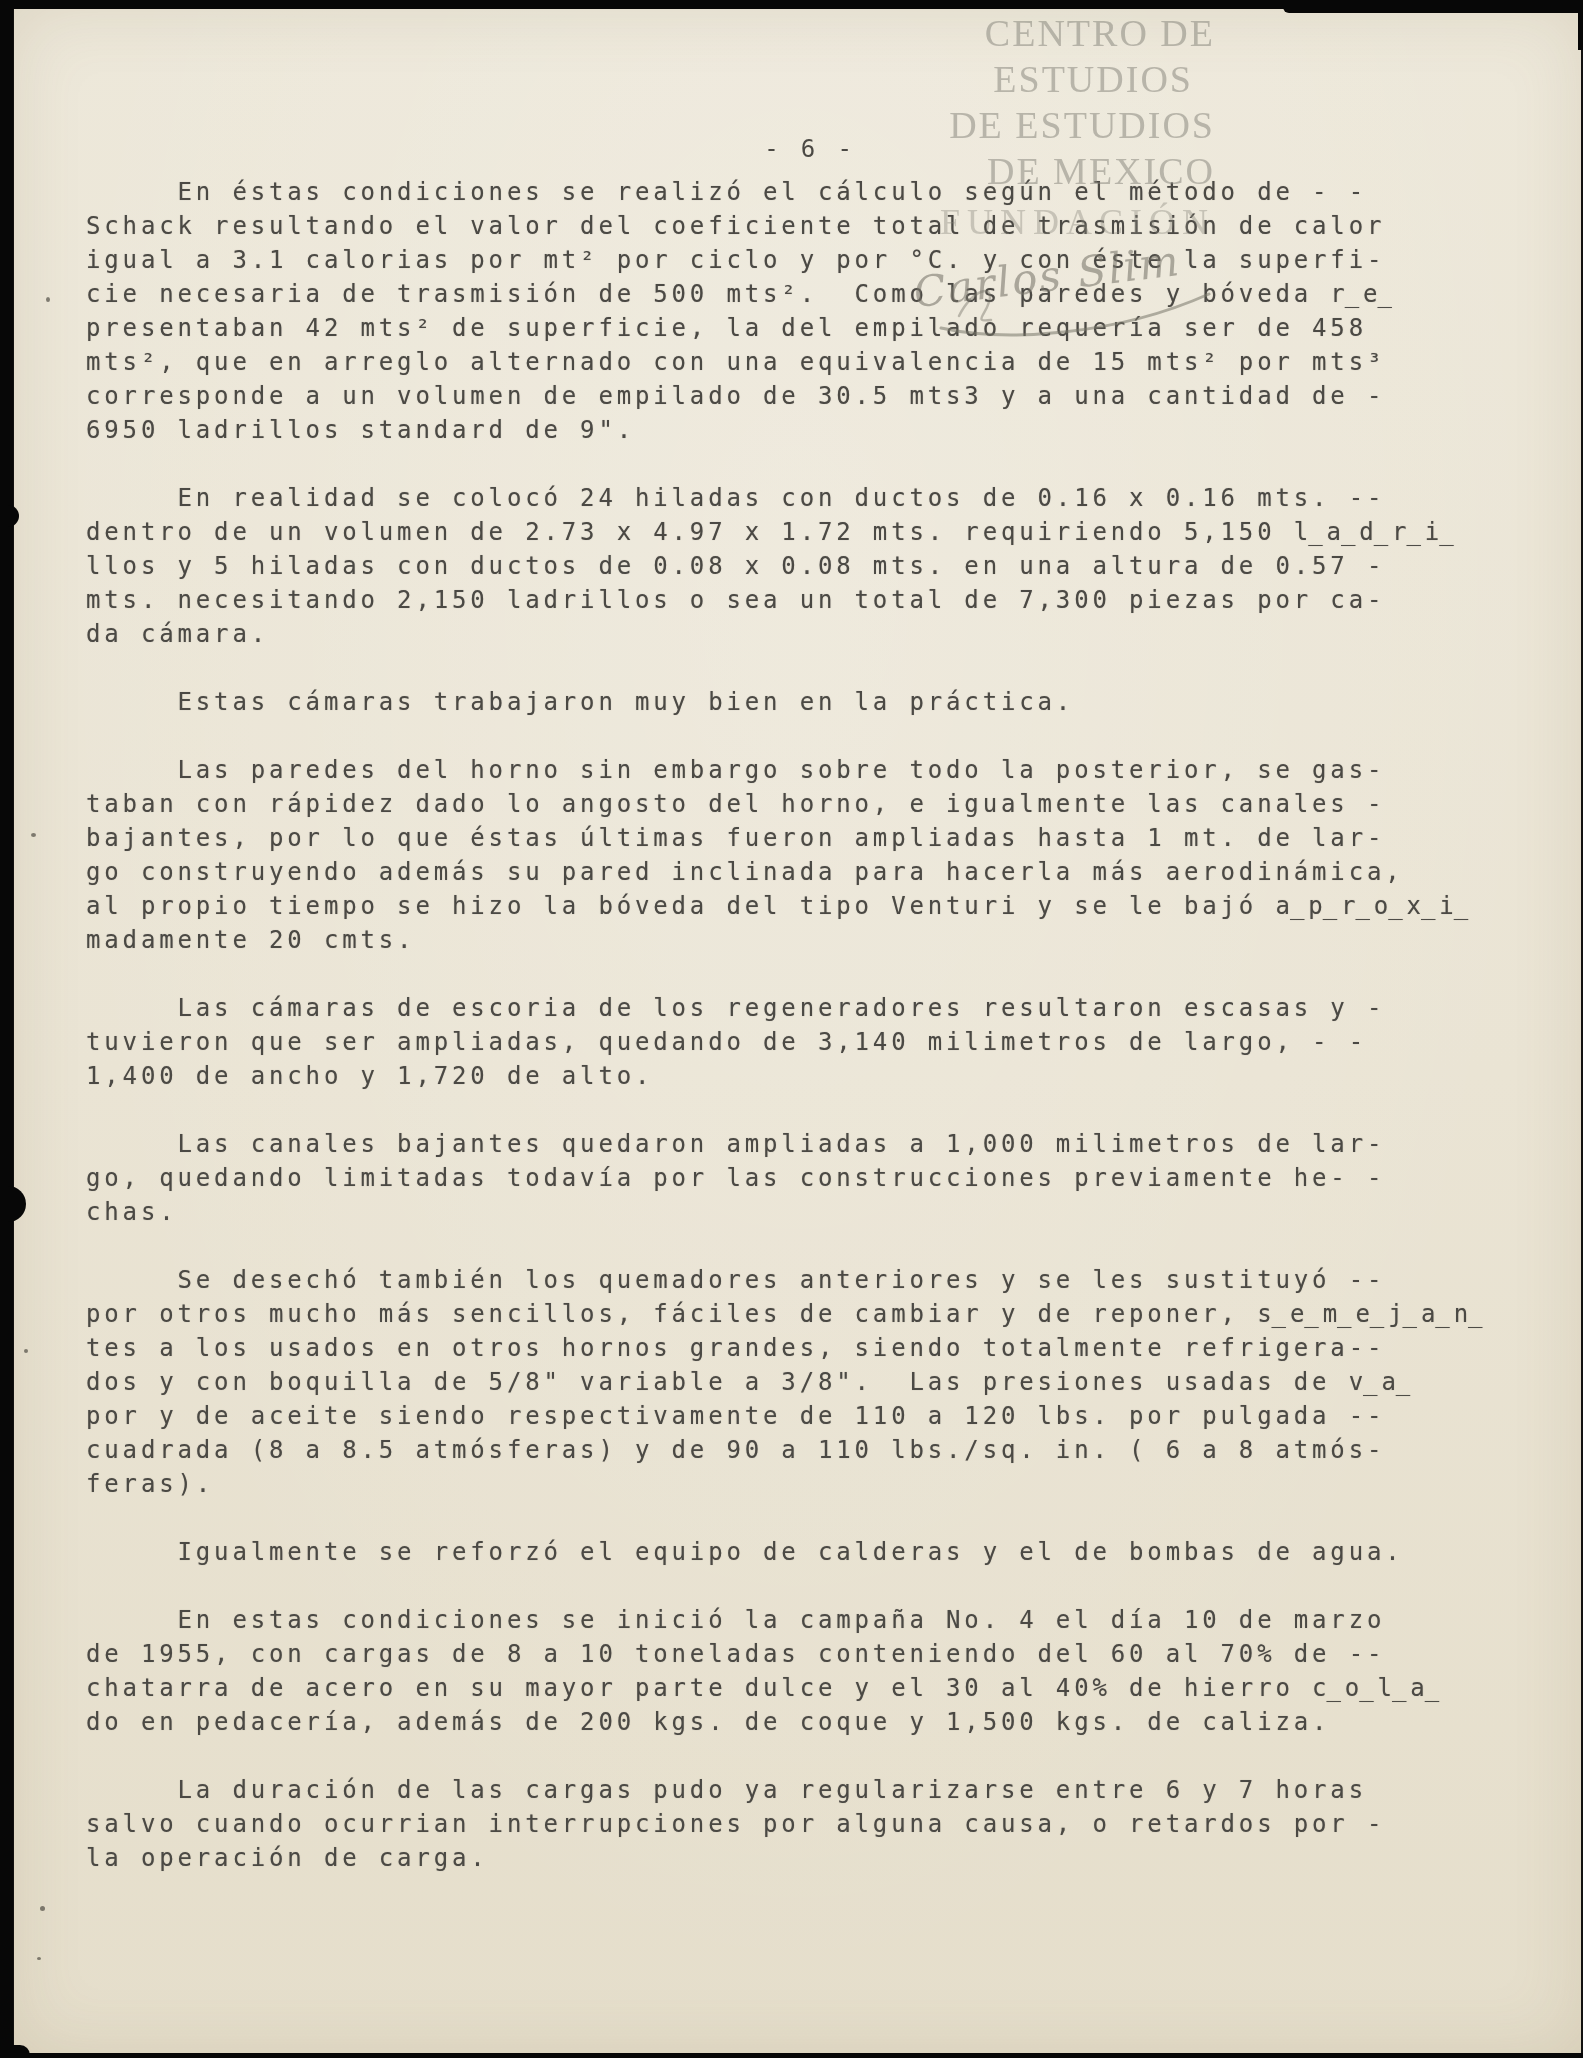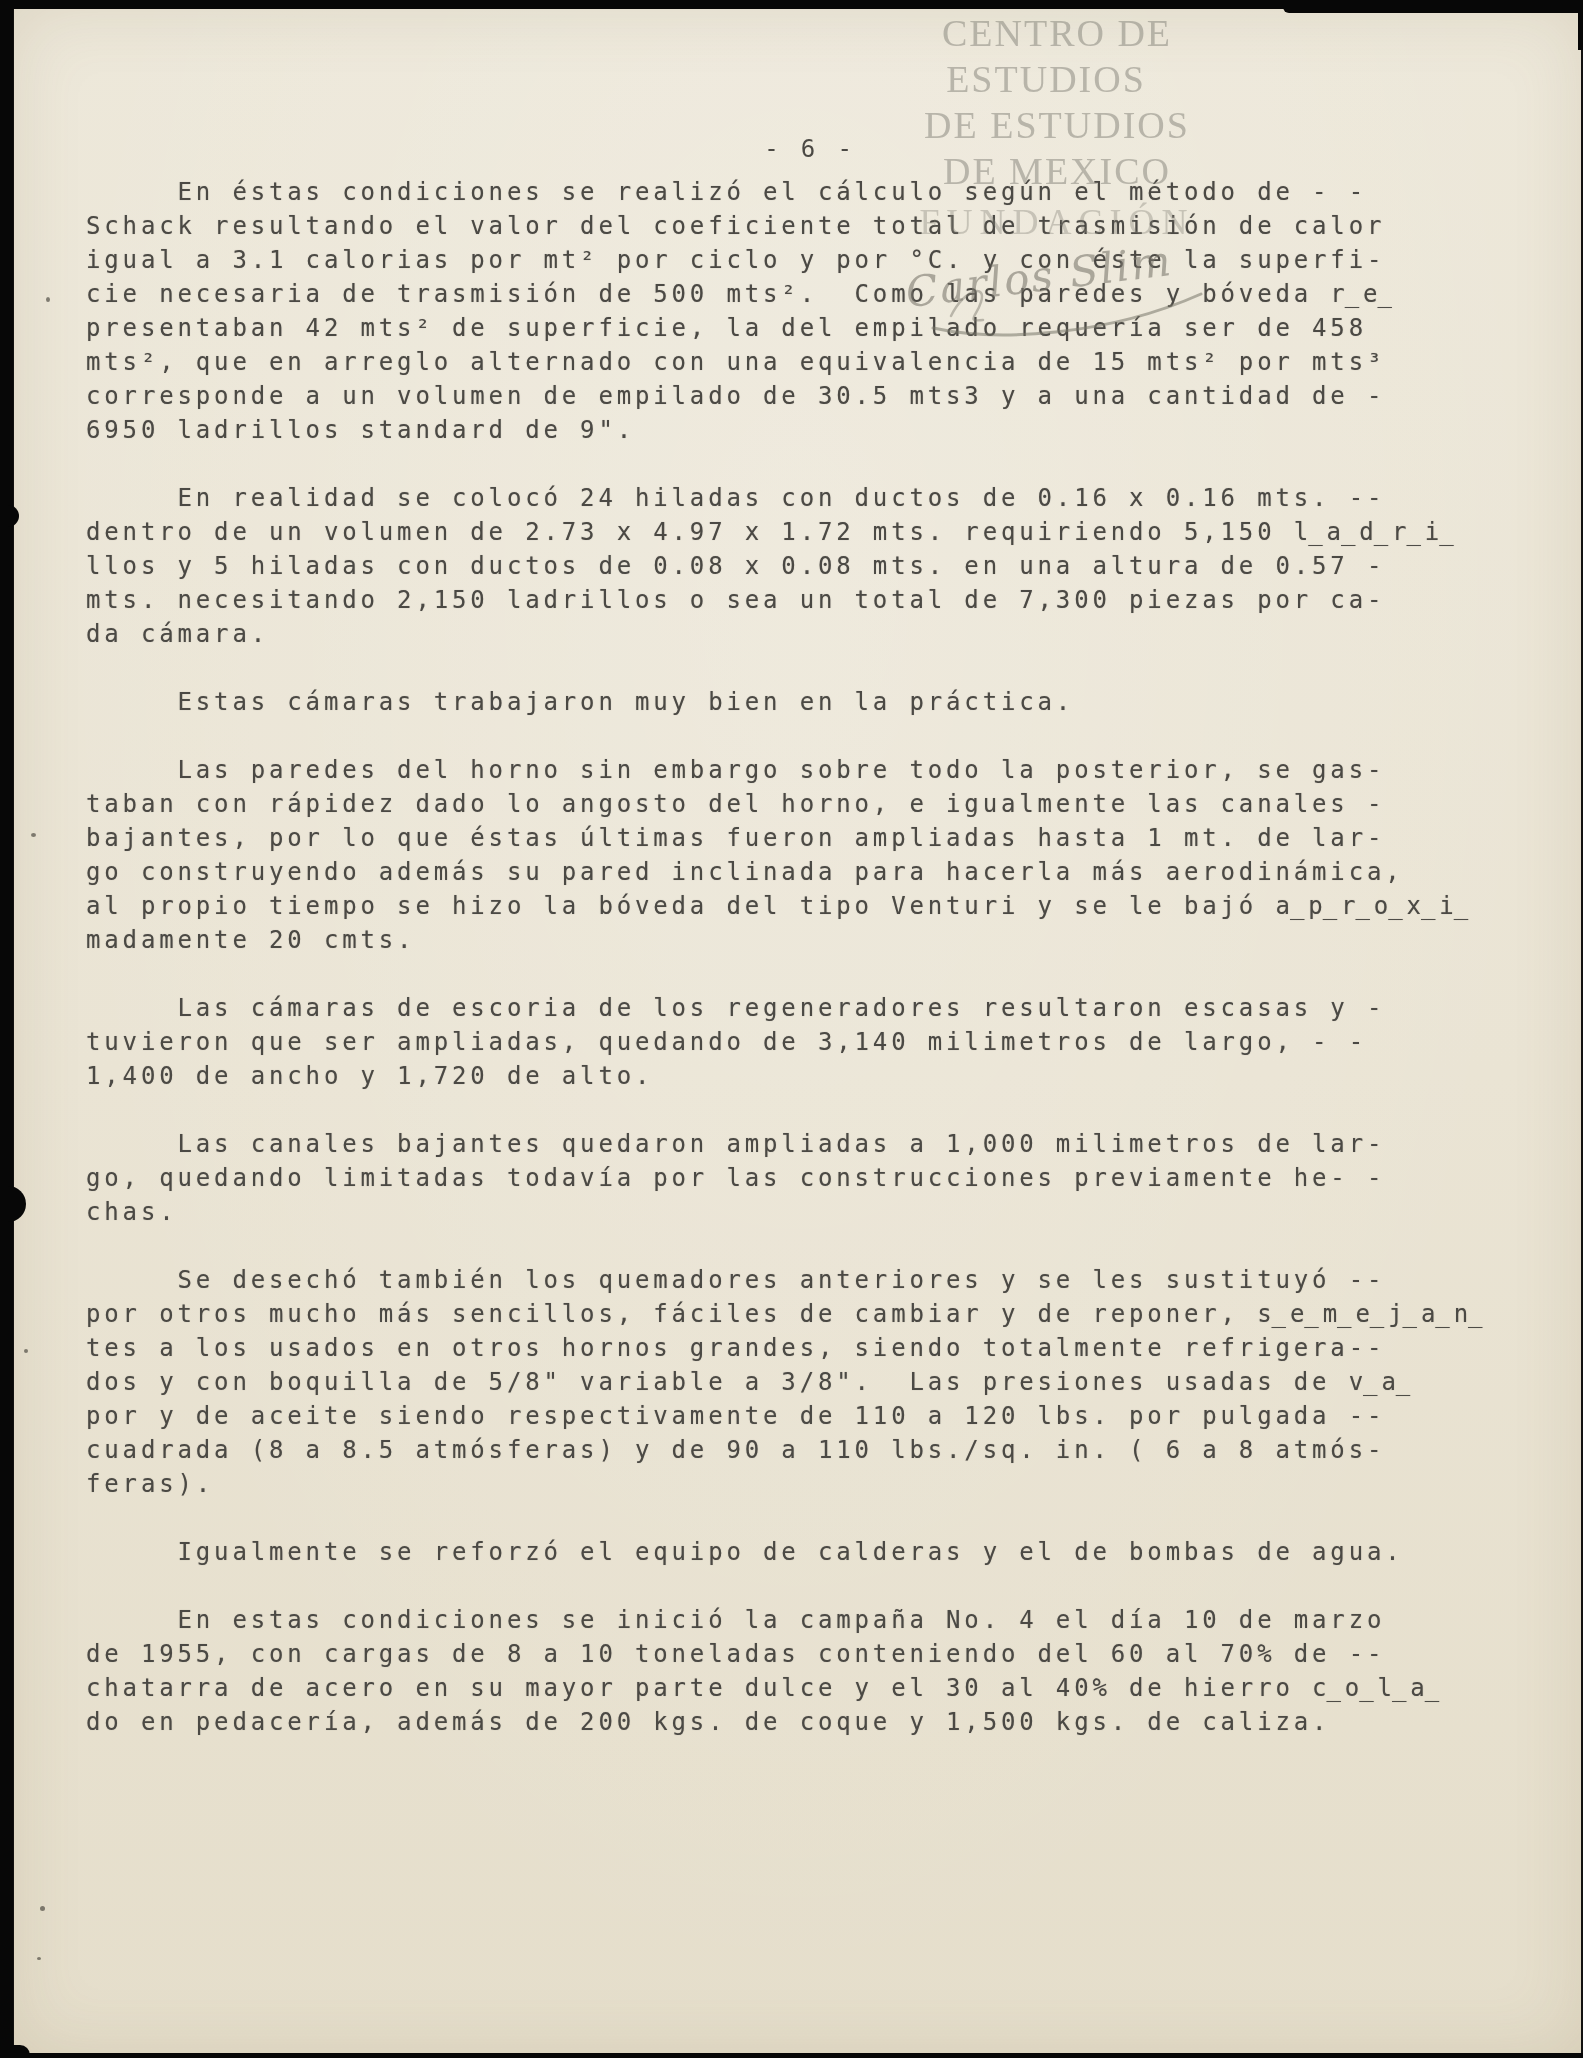--- a/index.html
+++ b/index.html
@@ -28,22 +28,22 @@
     font-size:24px; line-height:34px; letter-spacing:3.85px;
     color:#4b4944;
   }
   .para {
     white-space:pre;
     margin:0 0 34px 0;
     text-shadow:0 0 1px rgba(75,73,68,0.35);
   }
   
   .stamp {
-    position:absolute; top:2px; right:374px; z-index:5;
-    text-align:center;
+    position:absolute; top:2px; right:366px; z-index:5;
+    text-align:right;
     font-family:"Liberation Serif", "DejaVu Serif", serif;
     pointer-events:none;
   }
   .stamp-line {
     font-size:38px; line-height:46px; letter-spacing:2px;
     color:rgba(134,132,122,0.52);
   }
   .stamp-line:nth-child(2) { padding-right:22px; }
   .stamp-foundation {
     margin-top:8px;
@@ -129,20 +129,23 @@
 tes a los usados en otros hornos grandes, siendo totalmente refrigera--
 dos y con boquilla de 5/8" variable a 3/8".  Las presiones usadas de v̲a̲
 por y de aceite siendo respectivamente de 110 a 120 lbs. por pulgada --
 cuadrada (8 a 8.5 atmósferas) y de 90 a 110 lbs./sq. in. ( 6 a 8 atmós-
 feras).</p>
     <p class="para">     Igualmente se reforzó el equipo de calderas y el de bombas de agua.</p>
     <p class="para">     En estas condiciones se inició la campaña No. 4 el día 10 de marzo
 de 1955, con cargas de 8 a 10 toneladas conteniendo del 60 al 70% de --
 chatarra de acero en su mayor parte dulce y el 30 al 40% de hierro c̲o̲l̲a̲
 do en pedacería, además de 200 kgs. de coque y 1,500 kgs. de caliza.</p>
+    <p class="para">     La duración de las cargas pudo ya regularizarse entre 6 y 7 horas
+salvo cuando ocurrian interrupciones por alguna causa, o retardos por -
+la operación de carga.</p>
   </div>
 
 </div>
 
 <div class="edge" id="e-top"></div>
 <div class="edge" id="e-top2"></div>
 <div class="edge" id="e-left"></div>
 <div class="edge" id="e-left-b1"></div>
 <div class="edge" id="e-left-b2"></div>
 <div class="edge" id="e-bottom"></div>

